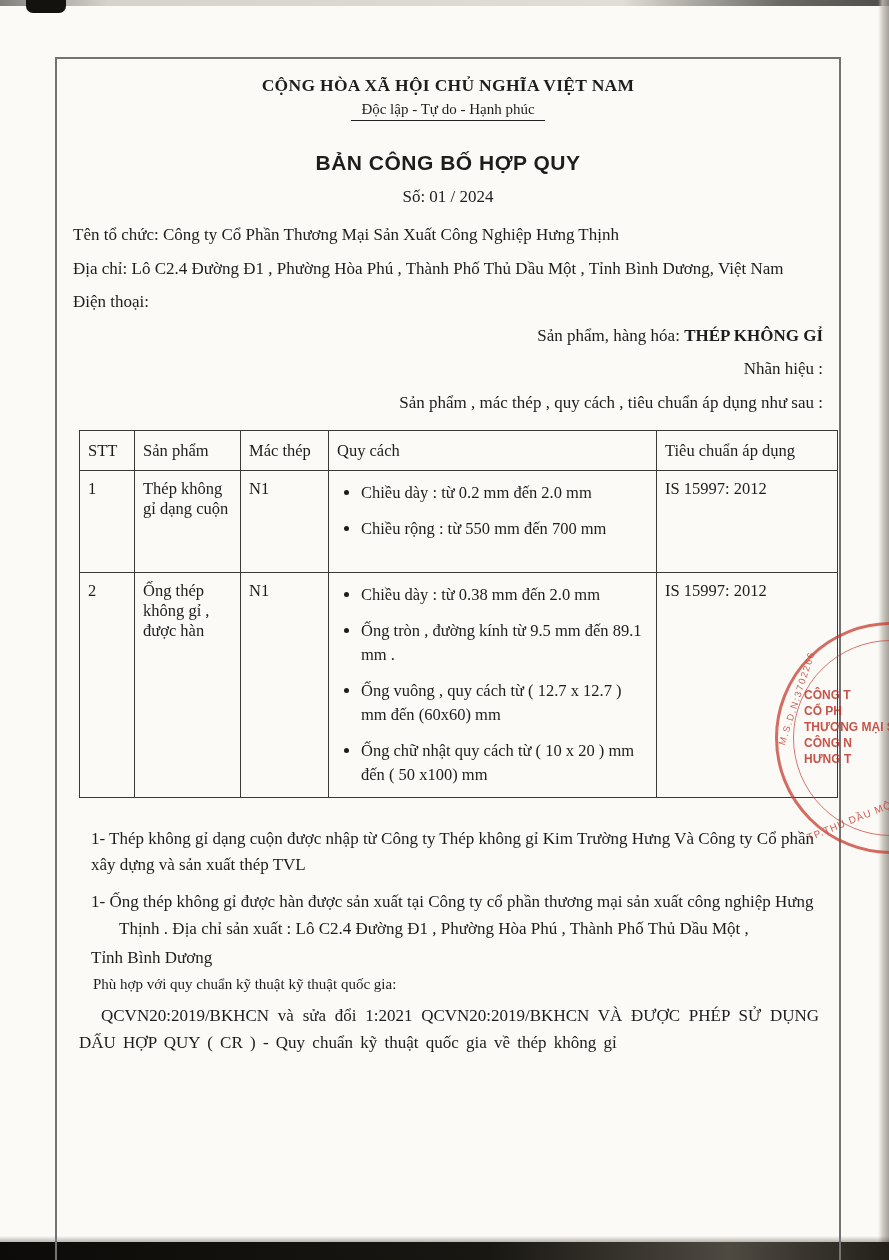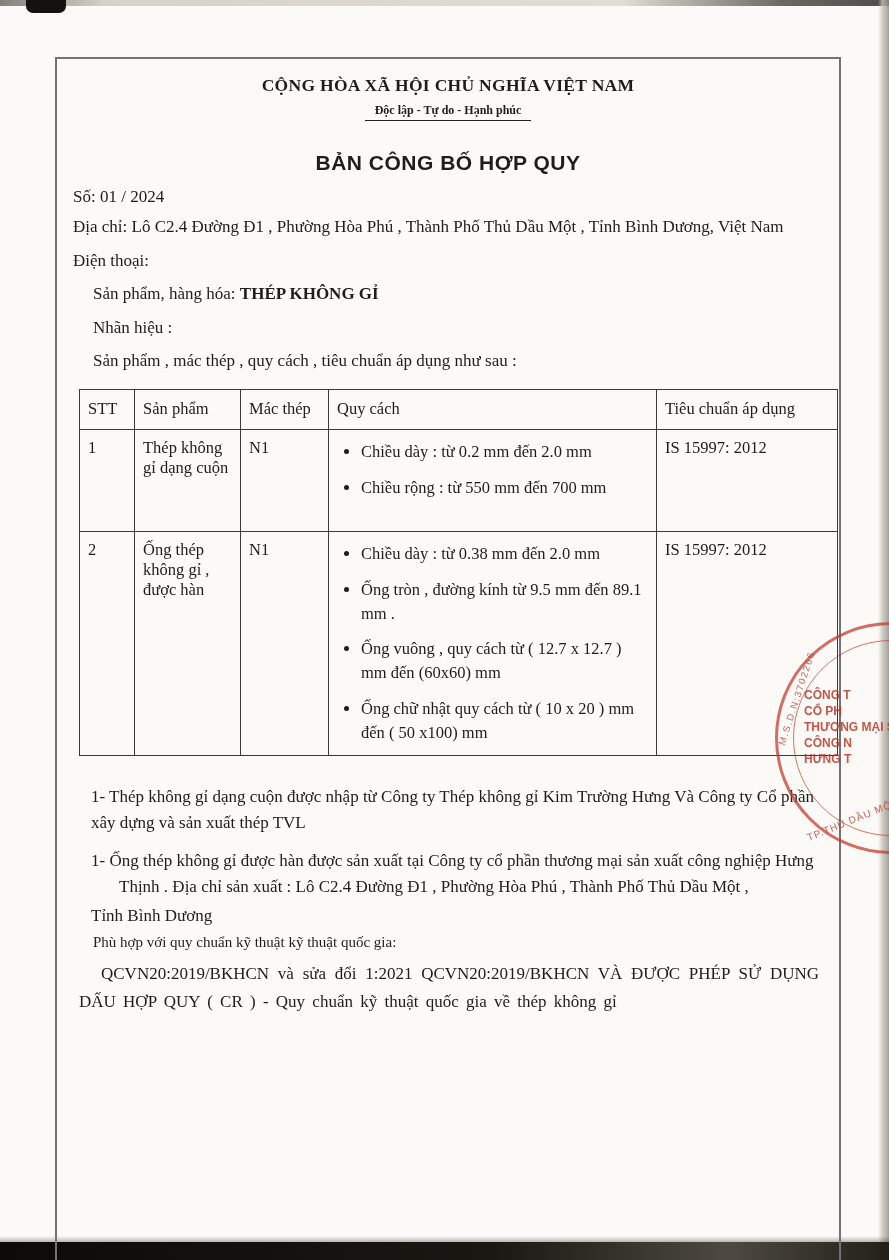--- a/index.html
+++ b/index.html
@@ -29,30 +29,30 @@
   
   .doc-frame {
     position:absolute; left:55px; top:57px; width:786px; height:1256px;
     border: 2px solid #737373;
     padding: 12px 16px 10px 16px;
     background: transparent;
   }
 
   .c-header { text-align:center; font-weight:bold; font-size:17.5px; letter-spacing:.3px; margin:4px 0 2px 0; }
   .motto-wrap { text-align:center; margin:4px 0 0 0; }
-  .motto { display:inline-block; font-weight:bold; font-size:12px;
+  .motto { display:inline-block; font-weight:normal; font-size:15px;
            border-bottom:1.6px solid #222; padding:0 10px 2px 10px; }
 
   .doc-title { text-align:center; font-family:"Liberation Sans", sans-serif; font-weight:bold;
                font-size:21px; letter-spacing:.5px; margin:30px 0 0 0; }
-  .doc-no    { text-align:left; font-size:17px; margin:12px 0 0 0; }
+  .doc-no    { text-align:center; font-size:17px; margin:12px 0 0 0; }
 
   .para { font-size:17px; line-height:1.62; margin:6px 0 0 0; }
   .para.first { margin-top:14px; }
-  .para.indent { margin-left:20px; }
+  .para.indent { margin-left:20px;text-align:right; }
   b.inlinebold { font-weight:bold; }
 
   
   table.products { border-collapse:collapse; margin:14px 0 0 6px; width:758px;
                    font-size:16.5px; table-layout:fixed; }
   table.products th, table.products td { border:1.6px solid #3a3935; padding:8px 8px; vertical-align:top; text-align:left; }
   table.products th { font-weight:normal; height:40px; vertical-align:middle; }
   td.stt, th.stt { text-align:center; }
   td.qc ul { margin:2px 0 2px 0; padding-left:24px; }
   td.qc li { margin:0 0 12px 0; line-height:1.45; }
@@ -95,20 +95,21 @@
 <div class="doc-frame">
 
   <div class="c-header">CỘNG HÒA XÃ HỘI CHỦ NGHĨA VIỆT NAM</div>
   <div class="motto-wrap">
     <span class="motto">Độc lập - Tự do - Hạnh phúc</span>
   </div>
 
   <div class="doc-title">BẢN CÔNG BỐ HỢP QUY</div>
   <div class="doc-no">Số: 01 / 2024</div>
 
+  <p class="para first">Tên tổ chức: Công ty Cổ Phần Thương Mại Sản Xuất Công Nghiệp Hưng Thịnh</p>
   <p class="para">Địa chỉ: Lô C2.4 Đường Đ1 , Phường Hòa Phú , Thành Phố Thủ Dầu Một , Tỉnh Bình Dương, Việt Nam</p>
   <p class="para">Điện thoại:</p>
   <p class="para indent"><span>Sản phẩm, hàng hóa: </span><b class="inlinebold">THÉP KHÔNG GỈ</b></p>
   <p class="para indent">Nhãn hiệu :</p>
   <p class="para indent">Sản phẩm , mác thép , quy cách , tiêu chuẩn áp dụng như sau :</p>
 
   <table class="products">
     <colgroup>
       <col style="width:55px">
         <col style="width:106px">

